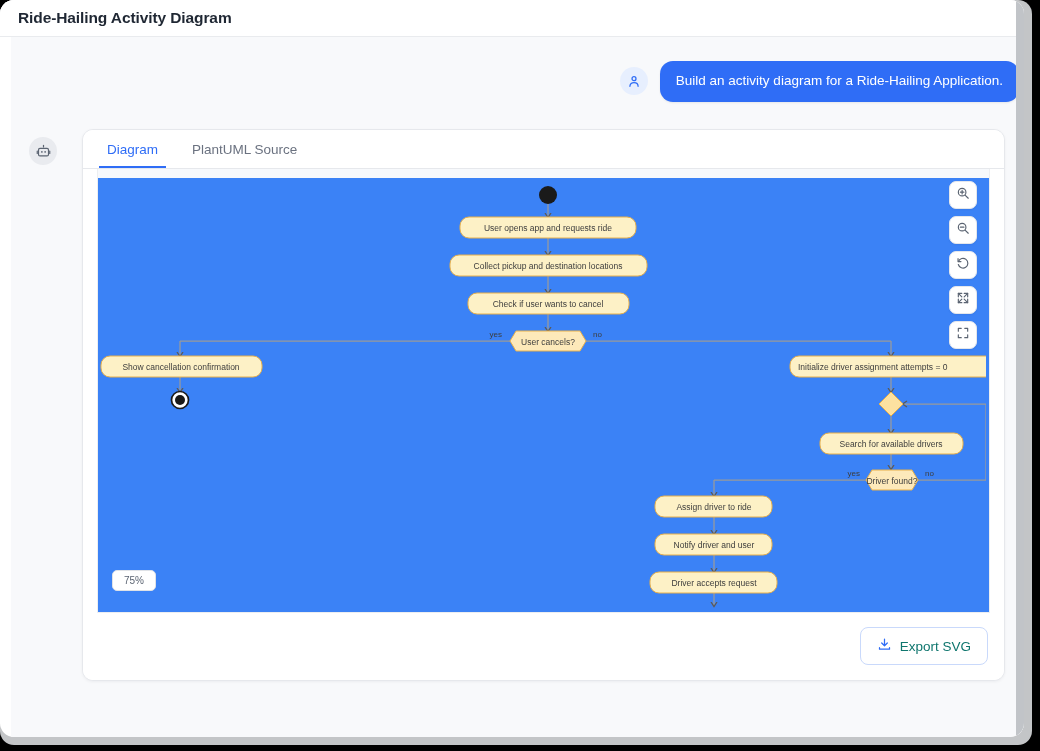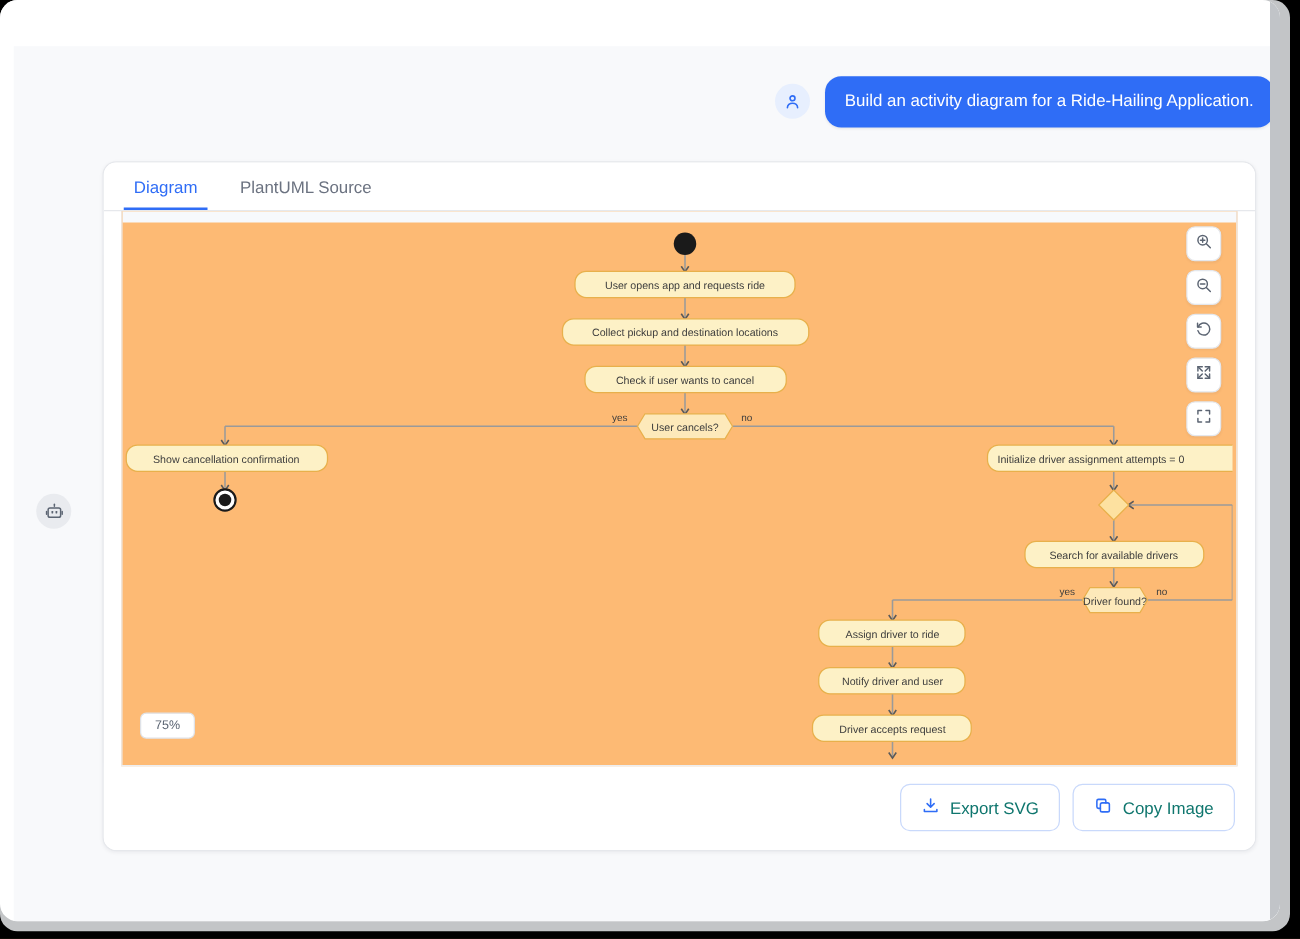--- a/index.html
+++ b/index.html
@@ -81,21 +81,21 @@
     order: 1;
     flex: none;
   }
   .user-avatar svg { width: 14px; height: 14px; }
 
   
   .bot-row {
     position: absolute;
     left: 18px; top: 92px;
     right: 22px;
-    display: flex; align-items: center;
+    display: flex; align-items: flex-start;
   }
   .bot-avatar {
     width: 28px; height: 28px;
     border-radius: 50%;
     background: #e9ebef;
     display: flex; align-items: center; justify-content: center;
     flex: none;
     margin-top: 8px;
   }
   .bot-avatar svg { width: 15px; height: 15px; }
@@ -130,21 +130,21 @@
   .tab.active {
     color: #2f6df6;
     border-bottom-color: #2f6df6;
   }
 
   
   .diagram-wrap {
     position: relative;
     margin: 0 14px;
     height: 444px;
-    background: #fdba74;
+    background: #3b82f6;
     border: 1px solid #eceef1;
     border-top: none;
     overflow: hidden;
   }
   .diagram-topband {
     position: absolute; left: 0; top: 0;
     width: 100%; height: 9px;
     background: #f7f9fc;
   }
   .diagram-canvas {
@@ -219,20 +219,23 @@
   
   .dg-label { font-family: "Liberation Sans", sans-serif; font-size: 8.5px; fill: #3d3d3d; }
   .dg-guard { font-family: "Liberation Sans", sans-serif; font-size: 8px; fill: #3d3d3d; }
 </style>
 </head>
 <body>
 
 <div class="window-shell">
 <div class="window">
 
+  <div class="app-header">
+    <div class="app-title">Ride-Hailing Activity Diagram</div>
+  </div>
 
   <div class="main-area">
 
     <div class="user-row">
       <div class="user-avatar">
         <svg viewBox="0 0 24 24" fill="none" stroke="#2f6df6" stroke-width="2.2" stroke-linecap="round" stroke-linejoin="round">
           <circle cx="12" cy="8" r="3.4"></circle>
           <path d="M5 21c0-3.9 3.1-6.3 7-6.3s7 2.4 7 6.3"></path>
         </svg>
       </div>
@@ -436,29 +439,20 @@
         <div class="card-actions">
           <div class="action-btn">
             <span>
               <svg viewBox="0 0 24 24" fill="none" stroke="#2f6df6" stroke-width="2" stroke-linecap="round" stroke-linejoin="round">
                 <path d="M12 3.5v10M7.5 9.5 12 14l4.5-4.5"></path>
                 <path d="M4 17v2.5h16V17"></path>
                   </svg>
             </span>
             <span>Export SVG</span>
           </div>
-          <div class="action-btn">
-            <span>
-              <svg viewBox="0 0 24 24" fill="none" stroke="#2f6df6" stroke-width="2" stroke-linecap="round" stroke-linejoin="round">
-                <rect x="8.5" y="8.5" width="11.5" height="11.5" rx="2.2"></rect>
-                <path d="M15.5 8.5V6a2 2 0 0 0-2-2H6a2 2 0 0 0-2 2v7.5a2 2 0 0 0 2 2h2.5"></path>
-                  </svg>
-            </span>
-            <span>Copy Image</span>
-          </div>
         </div>
 
       </div>
     </div>
   </div>
 
   <div class="scrollbar-track">
     <div class="scrollbar-thumb"></div>
   </div>
 

